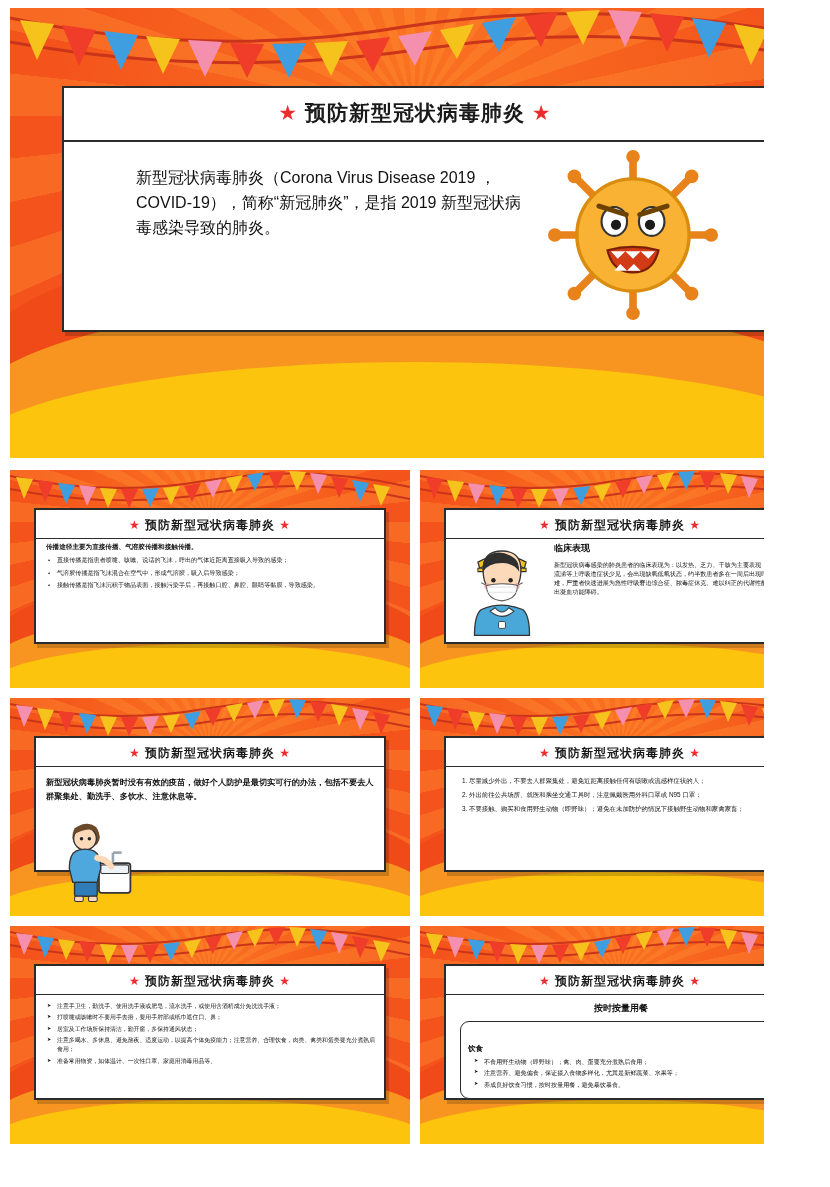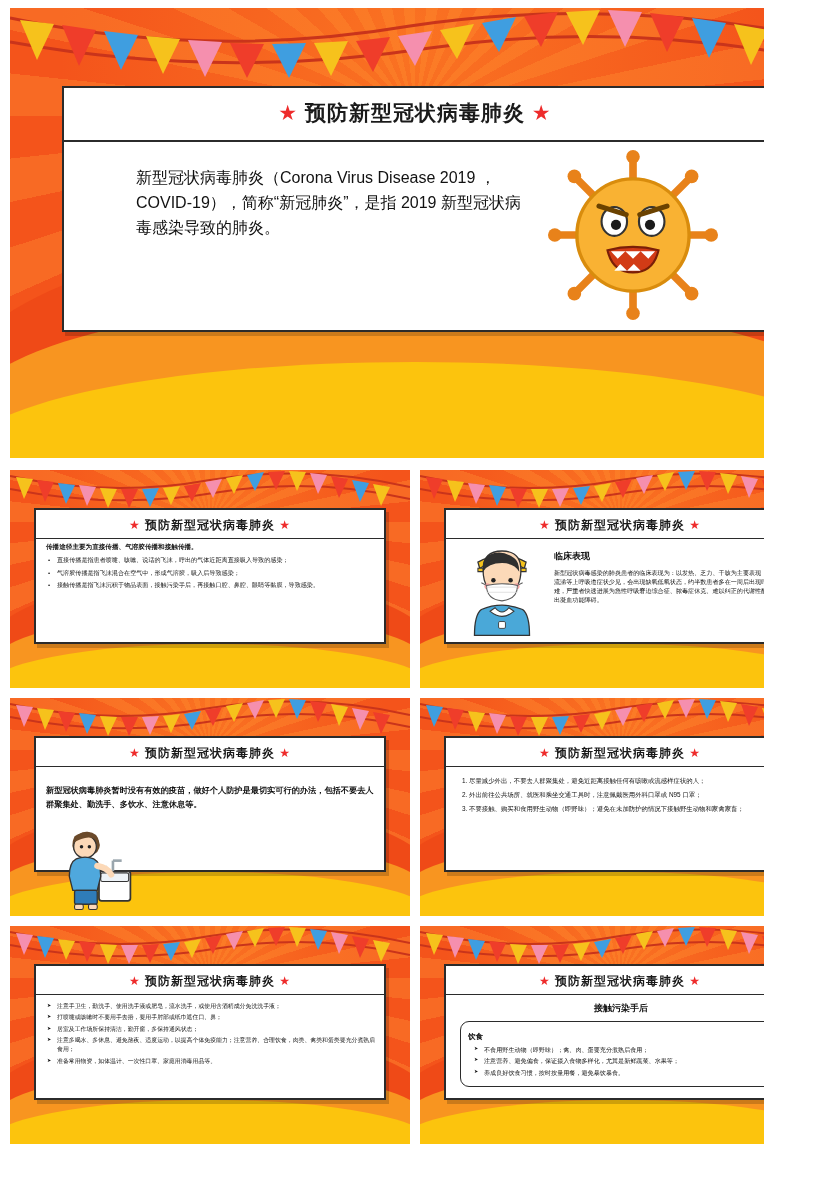--- a/index.html
+++ b/index.html
@@ -108,28 +108,28 @@
   }
   ul.arr { margin: 0; padding-left: 11px; list-style: none; }
   ul.arr li { position: relative; margin-bottom: 2.6px; }
   ul.arr li::before {
     content: "\27A4"; position: absolute; left: -10px; top: 0; font-size: 5px; color: #111;
   }
   ol.num { margin: 0; padding-left: 13px; }
   ol.num li { margin-bottom: 4.5px; }
 
   .two-col { display:flex; gap: 6px; }
-  .col-txt { flex: 1 1 auto; margin-top: 8px; }
+  .col-txt { flex: 1 1 auto; }
   .col-img { flex: 0 0 auto; width: 92px; display:flex; align-items:center; justify-content:center; }
 
   .sec-head { font-weight: bold; font-size: 9px; text-align:center; margin: 2px 0 5px; }
   .panel {
     border: 1px solid #2b2b2b; border-radius: 9px; padding: 5px 7px 6px 12px; margin-top: 3px;
   }
-  .panel-title { font-weight: bold; font-size: 7.5px; margin: 4px 0 3px -5px; }
+  .panel-title { font-weight: bold; font-size: 7.5px; margin: 16px 0 3px -5px; }
   .right-title { font-weight: bold; font-size: 9px; margin: 0 0 4px; }
 
   .big-left {
     font-size: 8.2px; font-weight: bold; line-height: 1.65; color:#111;
   }
 </style>
 </head>
 <body>
 
 <div id="page">
@@ -540,21 +540,21 @@
     </div>
 
     <div class="card">
       <div class="card-title">
         <span class="star">★</span>
         <span>预防新型冠状病毒肺炎</span>
         <span class="star">★</span>
       </div>
       <div class="title-rule"></div>
       <div class="body" style="top:34px; left:14px; right:12px;">
-        <div class="sec-head">接触污染手后</div>
+        <div class="sec-head">按时按量用餐</div>
         <div class="panel">
           <div class="panel-title">饮食</div>
           <ul class="arr">
             <li>不食用野生动物（即野味）；禽、肉、蛋要充分煮熟后食用；</li>
             <li>注意营养、避免偏食，保证摄入食物多样化，尤其是新鲜蔬菜、水果等；</li>
             <li>养成良好饮食习惯，按时按量用餐，避免暴饮暴食。</li>
           </ul>
         </div>
       </div>
     </div>

